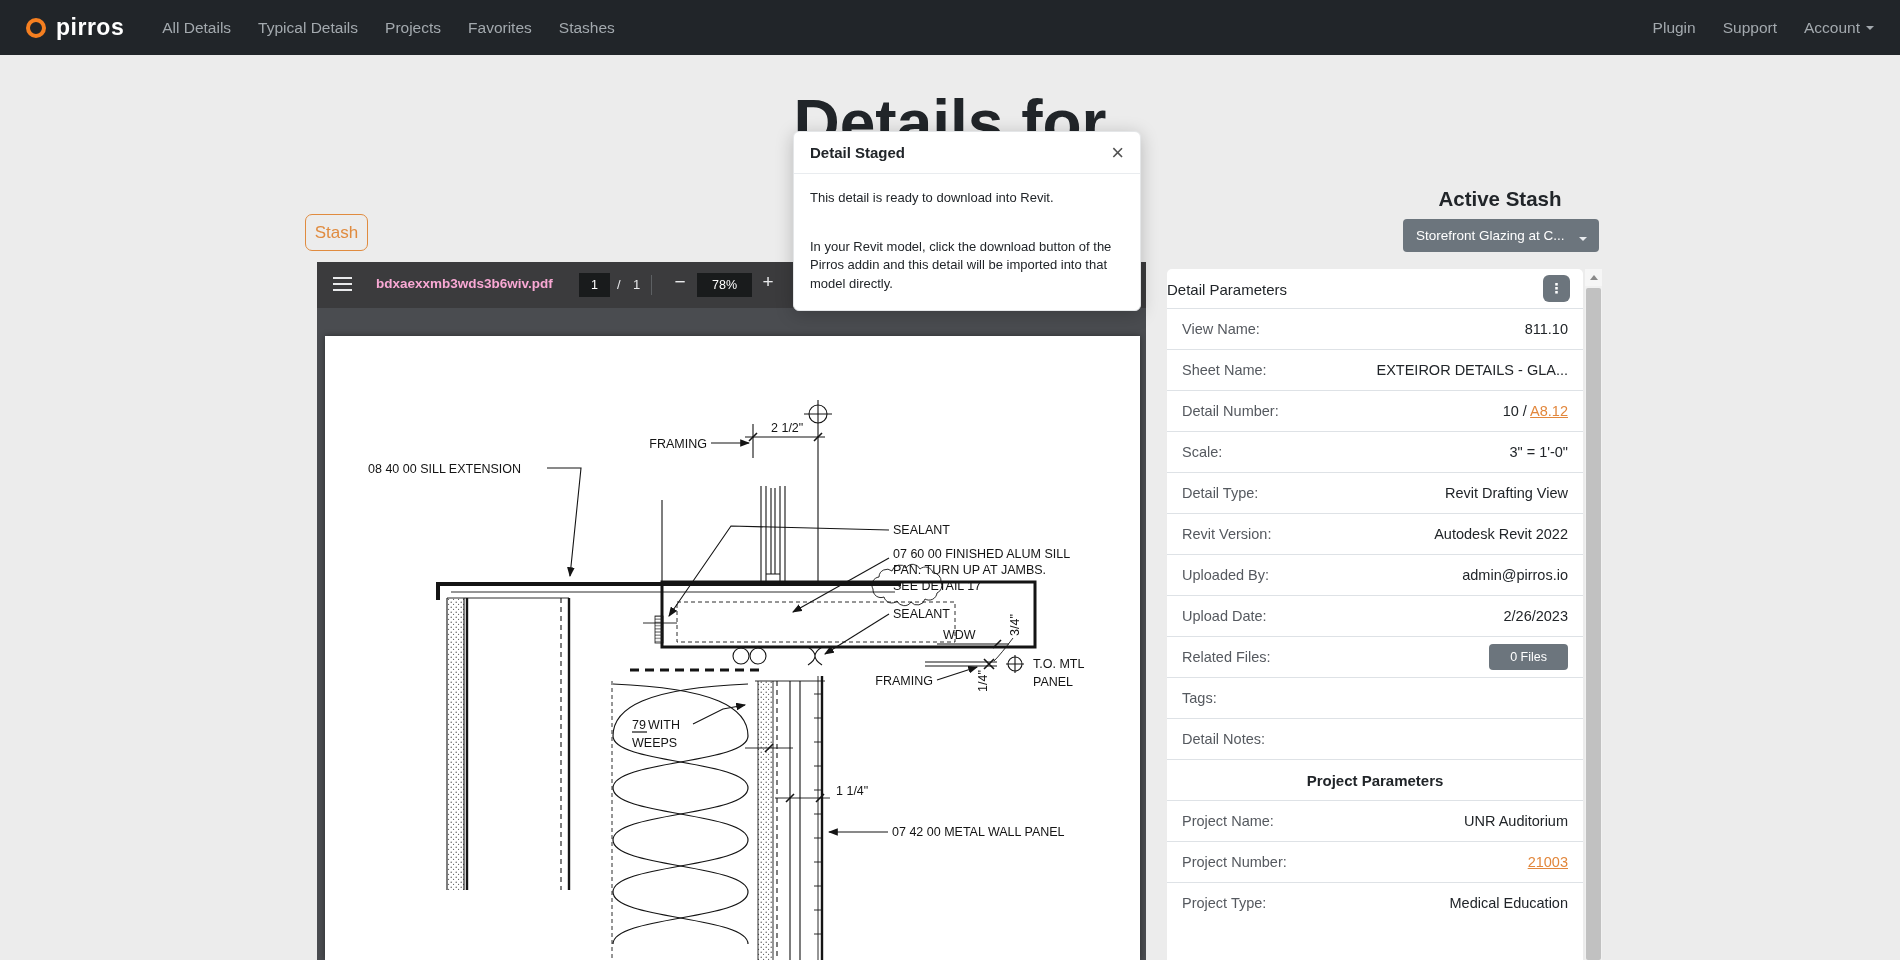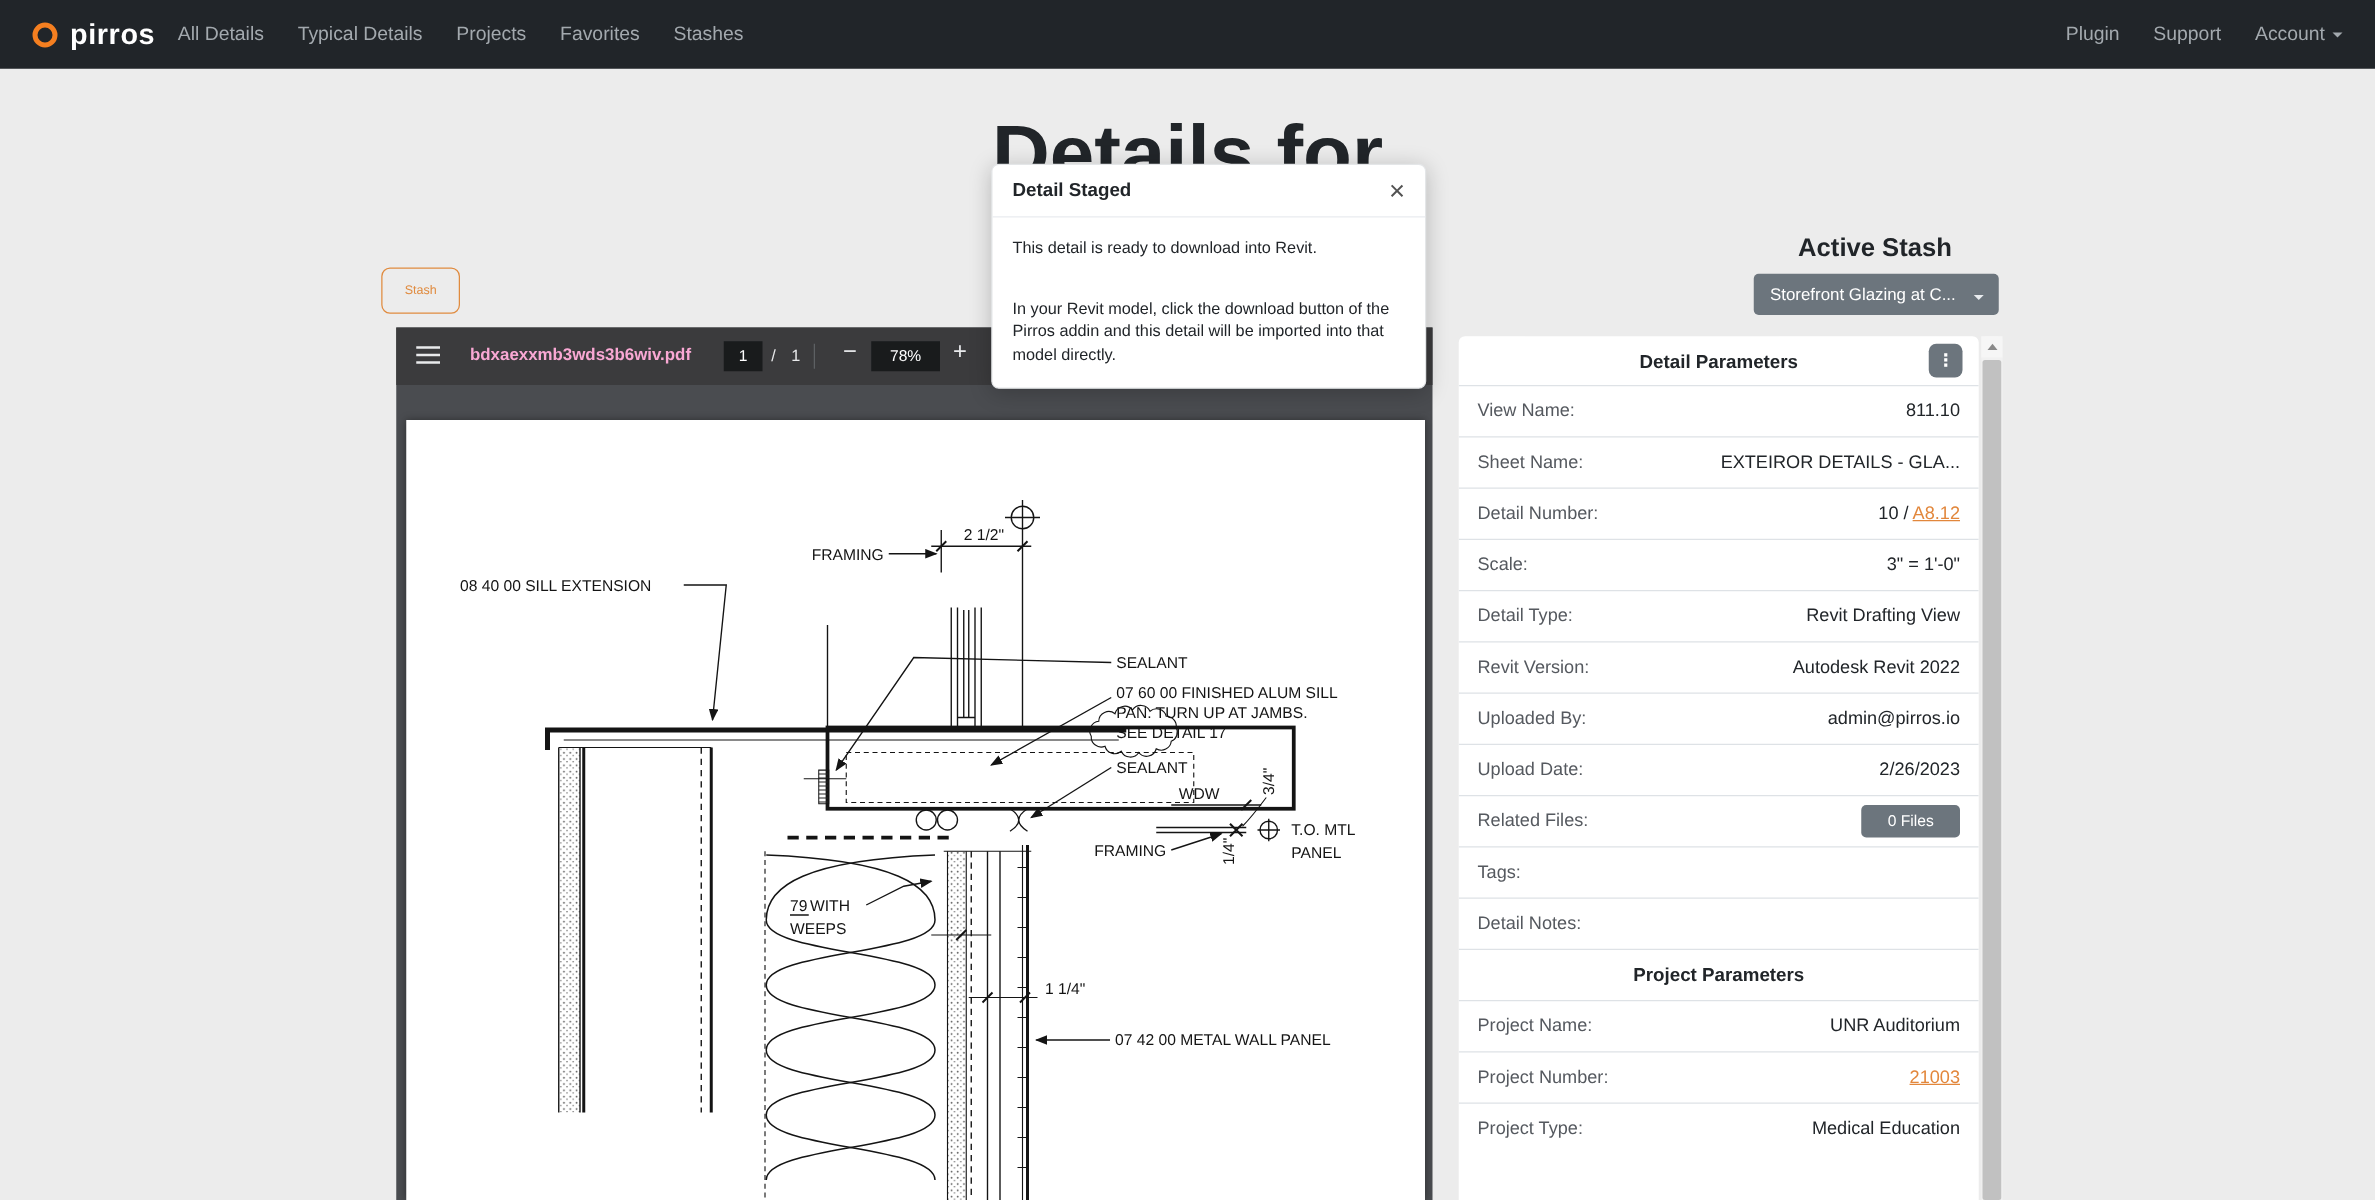--- a/index.html
+++ b/index.html
@@ -3,28 +3,28 @@
 <meta charset="utf-8">
 <style>
 *{box-sizing:border-box;margin:0;padding:0}
 html,body{width:1900px;height:960px;overflow:hidden}
 body{background:#ececec;font-family:"Liberation Sans","DejaVu Sans",sans-serif;position:relative;color:#212529}
 
 .navbar{position:absolute;left:0;top:0;width:1900px;height:55px;background:#212529;display:flex;align-items:center;padding:17px 26px;z-index:20}
 .brand{display:flex;align-items:center;gap:10px;cursor:pointer}
 .brand-ring{width:20px;height:20px;border:4px solid #f57f20;border-radius:50%}
 .brand-name{color:#fff;font-size:23px;font-weight:700;letter-spacing:.5px}
-.nav-links{display:flex;gap:27px;margin-left:18px}
+.nav-links{display:flex;gap:27px;margin-left:38px}
 .nav-links .nl,.nav-right .nl{color:#a3a9ae;font-size:15.5px;cursor:pointer;display:flex;align-items:center;gap:6px}
 .nav-right{margin-left:auto;display:flex;gap:27px}
 .caret{width:0;height:0;border-left:4px solid transparent;border-right:4px solid transparent;border-top:4px solid #a3a9ae;display:inline-block}
 
 .page-heading{position:absolute;left:0;top:86px;width:1900px;text-align:center;font-size:64px;font-weight:700;color:#212529;z-index:1}
 
-.stash-btn{position:absolute;left:305px;top:214px;width:63px;height:37px;background:transparent;border:1px solid #e08b3f;color:#e08b3f;font-size:10px;border-radius:7px;cursor:pointer;z-index:2;font-family:inherit}
+.stash-btn{position:absolute;left:305px;top:214px;width:63px;height:37px;background:transparent;border:1px solid #e08b3f;color:#e08b3f;font-size:17px;border-radius:7px;cursor:pointer;z-index:2;font-family:inherit}
 
 .pdf{position:absolute;left:317px;top:262px;width:829px;height:698px;background:#4a4c50;z-index:2}
 .pdf-toolbar{position:relative;height:46px;background:#3b3b3d;color:#e9eaec}
 .burger{position:absolute;left:16px;top:15px;width:19px;cursor:pointer}
 .burger i{display:block;height:2px;background:#e9eaec;margin-bottom:4px}
 .pdf-filename{position:absolute;left:59px;top:14px;font-size:13.5px;font-weight:700;color:#f9a8d4}
 .page-box{position:absolute;left:262px;top:11px;width:31px;height:24px;background:#191b1c;color:#fff;text-align:center;font-size:12.5px;line-height:24px;border:none;font-family:inherit}
 .page-sep{position:absolute;left:300px;top:15px;font-size:13px}
 .page-total{position:absolute;left:316px;top:15px;font-size:13px}
 .tb-div{position:absolute;left:334px;top:13px;width:1px;height:20px;background:#5d6063}
@@ -43,21 +43,21 @@
 .modal-body p:first-child{margin-bottom:31px}
 
 .as-title{position:absolute;left:1380px;top:187px;width:240px;text-align:center;font-size:20.5px;font-weight:700;z-index:2}
 .as-dd{position:absolute;left:1403px;top:219px;width:196px;height:33px;background:#6c757d;border-radius:4px;display:flex;align-items:center;color:#fff;cursor:pointer;z-index:2}
 .as-dd-label{flex:1;padding-left:13px;font-size:13.5px;white-space:nowrap;overflow:hidden}
 .as-dd-caret{padding:0 12px}
 .as-dd-caret span{border-top-color:#e9ecef}
 
 .panel{position:absolute;left:1167px;top:269px;width:416px;height:691px;background:#fff;border-radius:5px 5px 0 0;overflow:hidden;z-index:2}
 .panel-head{position:relative;height:39px}
-.panel-title{text-align:center;line-height:41px;font-size:15px;font-weight:700}
+.panel-title{text-align:left;line-height:41px;font-size:15px;font-weight:400}
 .panel-menu{position:absolute;right:13px;top:6px;width:27px;height:27px;background:#6c757d;border-radius:6px;color:#fff;text-align:center;line-height:27px;font-size:14px;font-weight:700;cursor:pointer}
 .prow{height:41px;display:flex;justify-content:space-between;align-items:center;padding:0 15px;border-top:1px solid #dee2e6;font-size:14.5px}
 .prow .plabel{color:#55595f}
 .prow .pvalue{color:#212529;text-align:right}
 .prow.section{justify-content:center;font-weight:700;font-size:15px}
 .olink{color:#e2873c;text-decoration:underline;cursor:pointer}
 .files-btn{background:#6c757d;color:#fff;border:none;border-radius:4px;padding:6px 21px;font-size:12.5px;cursor:pointer;font-family:inherit}
 
 .sb{position:absolute;left:1585px;top:269px;width:17px;height:691px;background:#f1f1f1;z-index:2;border-radius:3px 3px 0 0}
 .sb-up{height:17px;background:#f6f6f6;display:flex;align-items:center;justify-content:center;cursor:pointer}

